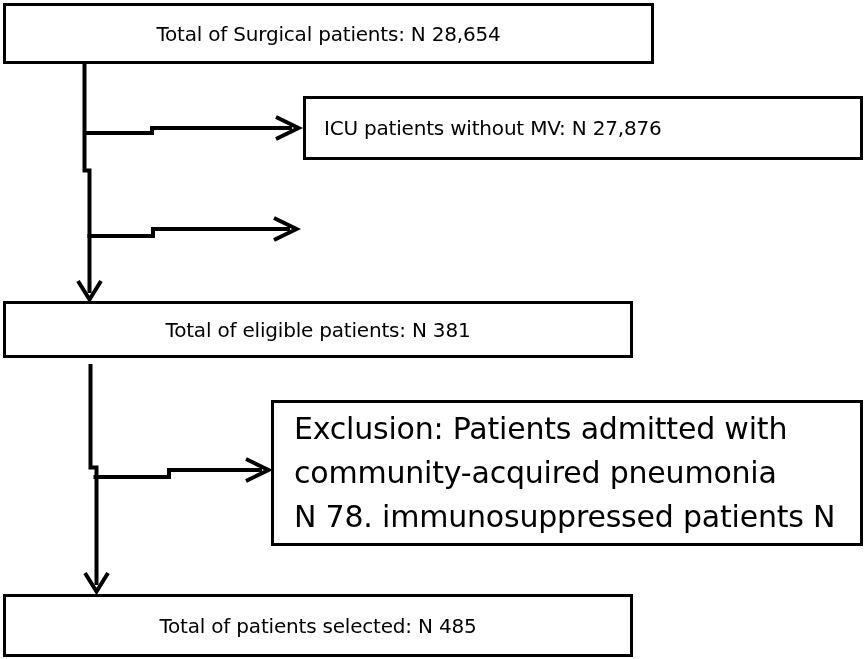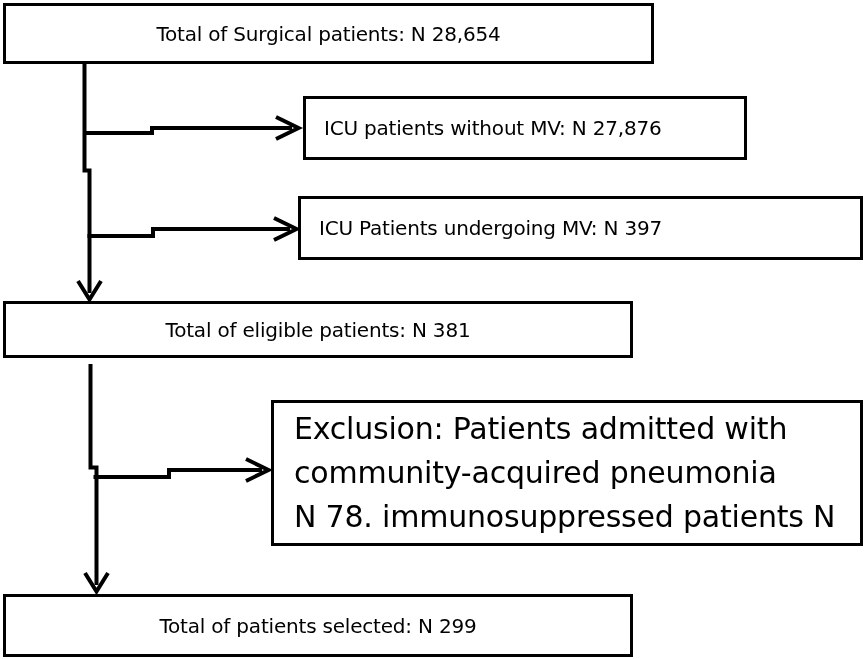--- a/index.html
+++ b/index.html
@@ -91,35 +91,32 @@
       <path d="M 93.5 477 L 169 477 L 169 470 L 262 470" fill="none" stroke="#000000" stroke-width="4" stroke-linecap="butt" stroke-linejoin="miter"></path>
       <path d="M 246 459 L 268.5 470 L 246 481" fill="none" stroke="#000000" stroke-width="4" stroke-linecap="butt" stroke-linejoin="miter"></path>
     </g>
 
   </svg>
 
   <div class="node-box center" style="left:3px; top:3px; width:651px; height:61px;">
     <span class="node-text">Total of Surgical patients: N 28,654</span>
   </div>
 
-  <div class="node-box left" style="left:303px; top:96px; width:444px; height:64px;">
+  <div class="node-box left" style="left:303px; top:96px; width:560px; height:64px;">
     <span class="node-text pad-left">ICU patients without MV: N 27,876</span>
   </div>
 
-  <div class="node-box left" style="left:298px; top:196px; width:565px; height:64px;">
-    <span class="node-text pad-left">ICU Patients undergoing MV: N 397</span>
-  </div>
 
   <div class="node-box center" style="left:3px; top:301px; width:630px; height:57px;">
     <span class="node-text">Total of eligible patients: N 381</span>
   </div>
 
   <div class="node-box left" style="left:271px; top:400px; width:592px; height:146px;">
     <span class="node-text multiline">Exclusion: Patients admitted with
 community-acquired pneumonia
 N 78. immunosuppressed patients N</span>
   </div>
 
   <div class="node-box center" style="left:3px; top:594px; width:630px; height:63px;">
-    <span class="node-text">Total of patients selected: N 299</span>
+    <span class="node-text">Total of patients selected: N 485</span>
   </div>
 
 </div>
 
 </body></html>

